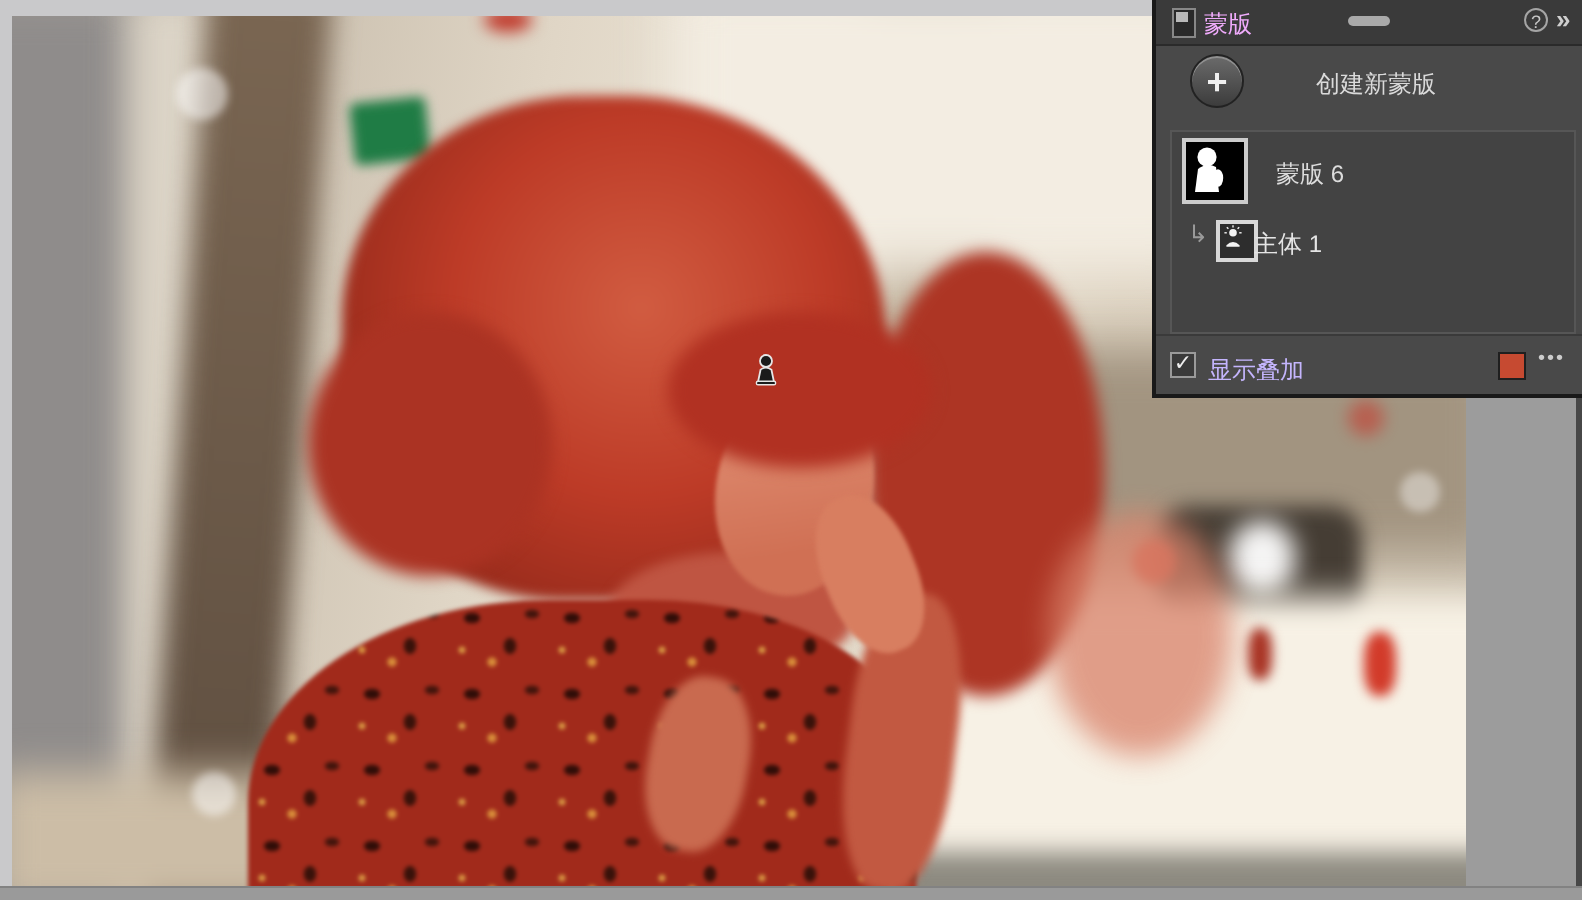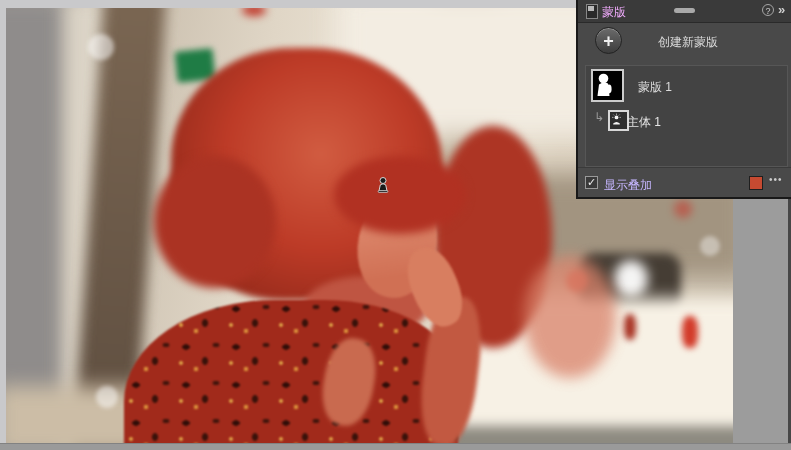--- a/index.html
+++ b/index.html
@@ -168,21 +168,21 @@
 
   <div class="mask-group">
     <div class="thumb-mask">
       <svg width="25" height="25" viewBox="0 0 25 25">
         <rect width="25" height="25" fill="#000"></rect>
         <circle cx="10.5" cy="7.5" r="4.8" fill="#fff"></circle>
         <path d="M4.5 25 L6 13.5 Q10.5 10 15 12.5 L16.5 25 Z" fill="#fff"></path>
         <ellipse cx="16" cy="18" rx="2.6" ry="4.4" fill="#fff"></ellipse>
       </svg>
     </div>
-    <span class="mask-label-1">蒙版 1</span>
+    <span class="mask-label-1">蒙版 6</span>
 
     <span class="branch-arrow">↳</span>
     <div class="thumb-subject">
       <svg width="13" height="13" viewBox="0 0 13 13">
         <circle cx="6.5" cy="4.4" r="1.9" fill="#f2f2f2"></circle>
         <path d="M3.2 10.6 Q6.5 7.4 9.8 10.6 L9.8 11.4 L3.2 11.4 Z" fill="#f2f2f2"></path>
         <g stroke="#f2f2f2" stroke-width="0.7">
           <line x1="2.2" y1="4.4" x2="3.4" y2="4.4"></line>
             <line x1="9.6" y1="4.4" x2="10.8" y2="4.4"></line>
           <line x1="3.4" y1="1.6" x2="4.2" y2="2.4"></line>

